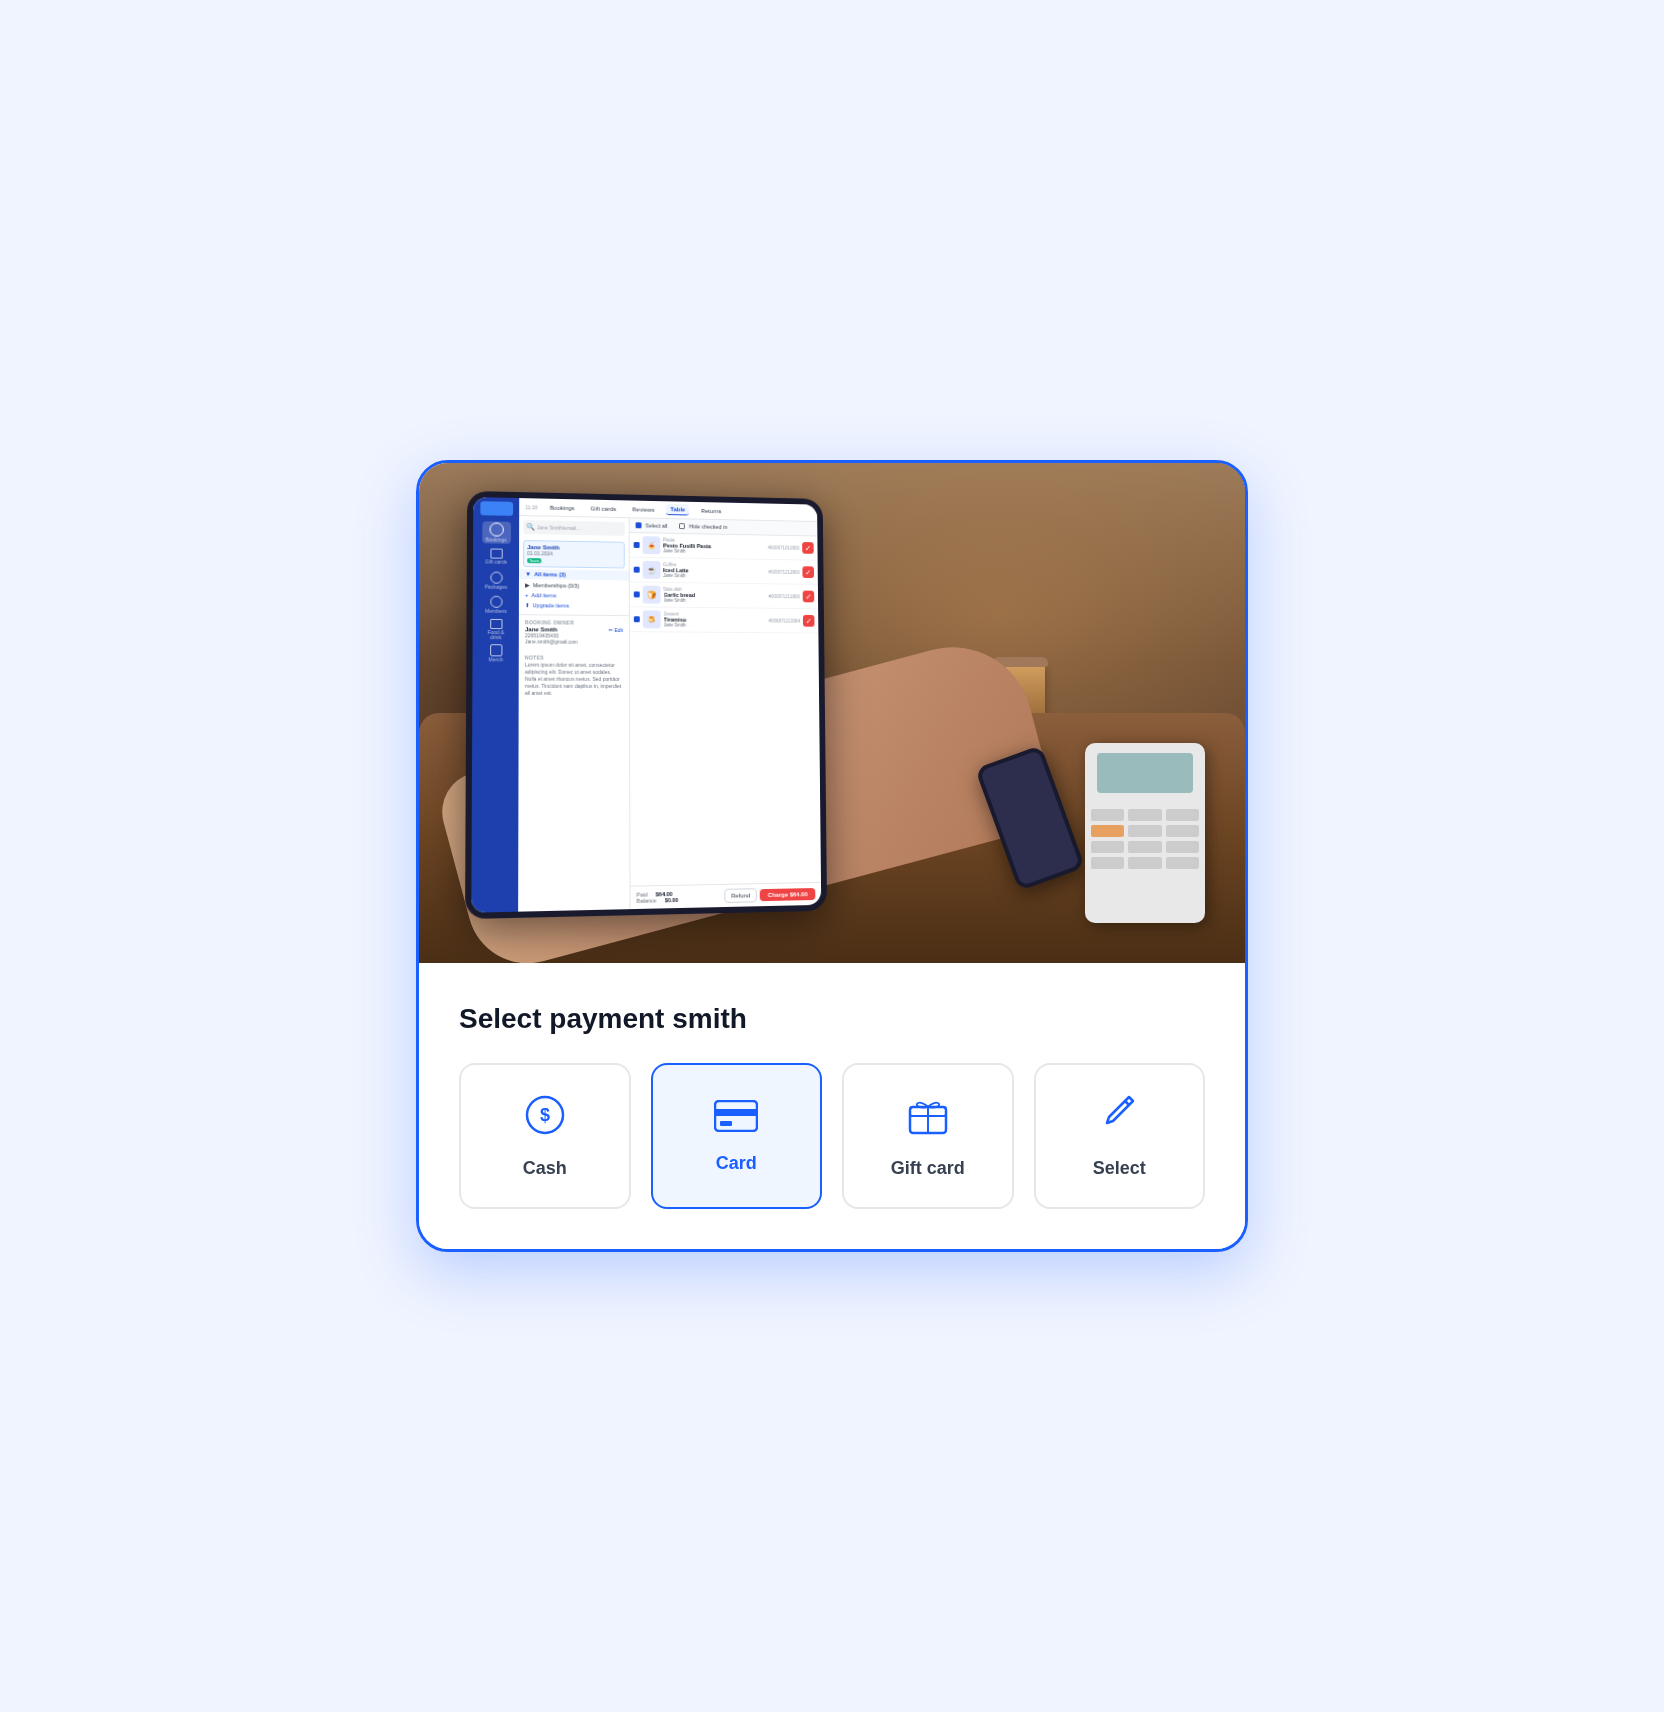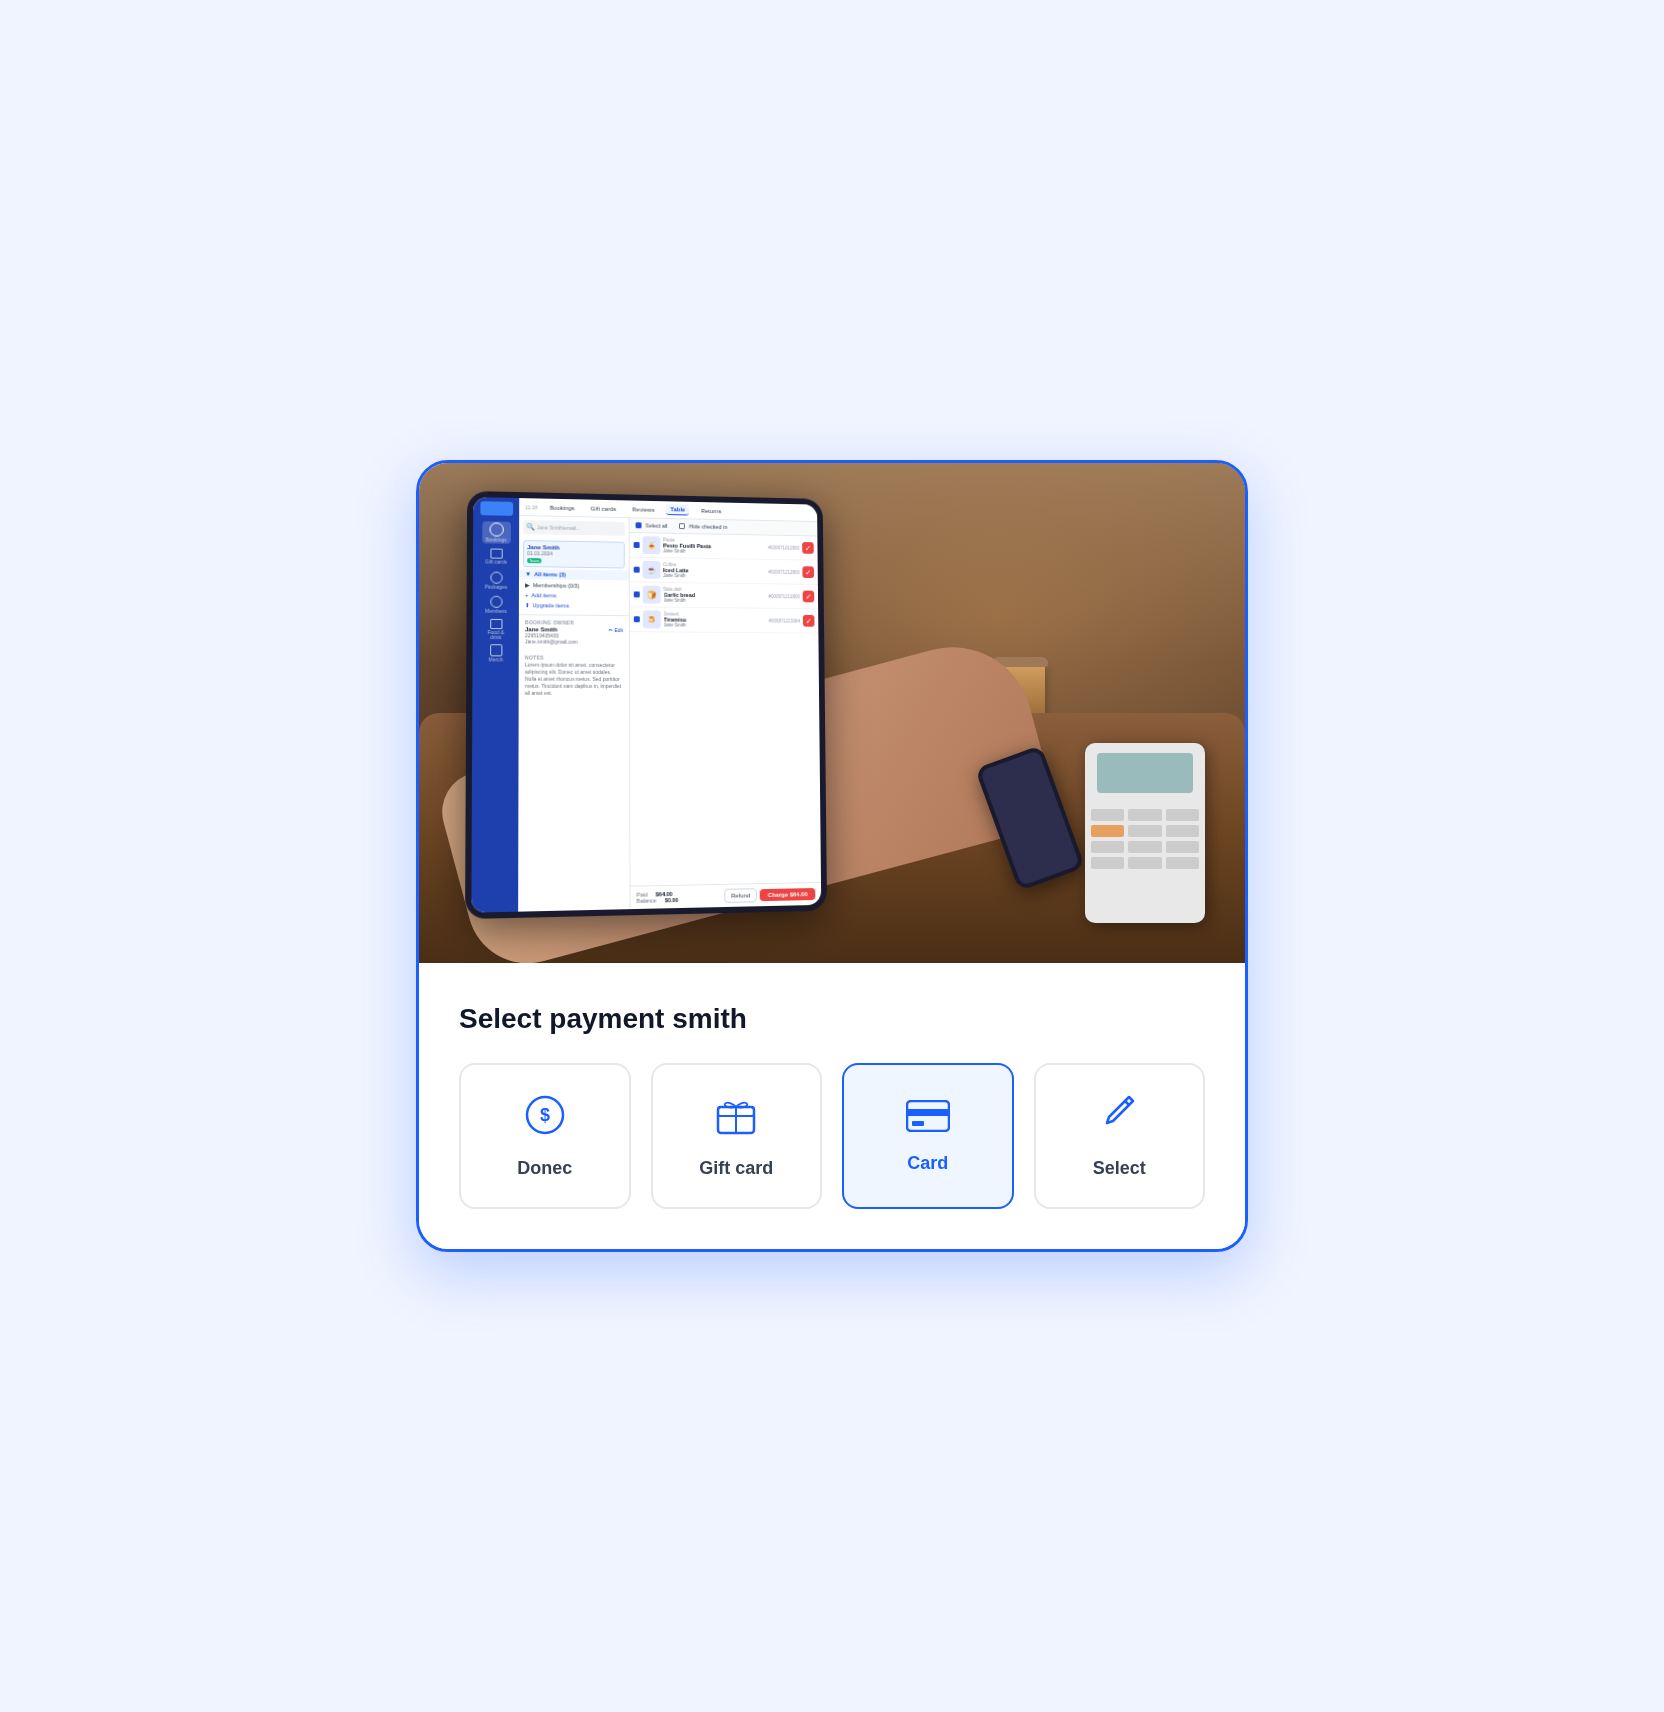--- a/index.html
+++ b/index.html
@@ -818,47 +818,47 @@
     <div class="payment-section">
       <h2 class="payment-title">Select payment smith</h2>
       <div class="payment-methods">
         <button class="payment-method-btn">
           <span class="payment-icon">
             <svg width="44" height="44" viewBox="0 0 44 44" fill="none" xmlns="http://www.w3.org/2000/svg">
               <circle cx="22" cy="22" r="18" stroke="#1a5fff" stroke-width="2.5" fill="none"></circle>
               <text x="22" y="28" text-anchor="middle" font-size="18" fill="#1a5fff" font-weight="bold">$</text>
             </svg>
           </span>
-          <span class="payment-label">Donec</span>
+          <span class="payment-label">Cash</span>
+        </button>
+
+        <button class="payment-method-btn selected">
+          <span class="payment-icon">
+            <svg width="44" height="32" viewBox="0 0 44 32" fill="none" xmlns="http://www.w3.org/2000/svg">
+              <rect x="1" y="1" width="42" height="30" rx="4" stroke="#1a5fff" stroke-width="2.5" fill="none"></rect>
+              <rect x="1" y="9" width="42" height="7" fill="#1a5fff"></rect>
+              <rect x="6" y="21" width="12" height="5" rx="1" fill="#1a5fff"></rect>
+            </svg>
+          </span>
+          <span class="payment-label">Card</span>
         </button>
 
         <button class="payment-method-btn">
           <span class="payment-icon">
             <svg width="44" height="44" viewBox="0 0 44 44" fill="none" xmlns="http://www.w3.org/2000/svg">
               <rect x="4" y="14" width="36" height="26" rx="3" stroke="#1a5fff" stroke-width="2.5" fill="none"></rect>
               <rect x="4" y="14" width="36" height="9" rx="2" stroke="#1a5fff" stroke-width="2" fill="none"></rect>
               <line x1="22" y1="14" x2="22" y2="40" stroke="#1a5fff" stroke-width="2"></line>
               <path d="M22 14 C22 14 16 8 12 10 C8 12 14 16 22 14Z" stroke="#1a5fff" stroke-width="1.8" fill="none"></path>
               <path d="M22 14 C22 14 28 8 32 10 C36 12 30 16 22 14Z" stroke="#1a5fff" stroke-width="1.8" fill="none"></path>
             </svg>
           </span>
           <span class="payment-label">Gift card</span>
         </button>
 
-        <button class="payment-method-btn selected">
-          <span class="payment-icon">
-            <svg width="44" height="32" viewBox="0 0 44 32" fill="none" xmlns="http://www.w3.org/2000/svg">
-              <rect x="1" y="1" width="42" height="30" rx="4" stroke="#1a5fff" stroke-width="2.5" fill="none"></rect>
-              <rect x="1" y="9" width="42" height="7" fill="#1a5fff"></rect>
-              <rect x="6" y="21" width="12" height="5" rx="1" fill="#1a5fff"></rect>
-            </svg>
-          </span>
-          <span class="payment-label">Card</span>
-        </button>
-
         <button class="payment-method-btn">
           <span class="payment-icon">
             <svg width="36" height="44" viewBox="0 0 36 44" fill="none" xmlns="http://www.w3.org/2000/svg">
               <path d="M28 4 L32 8 L12 28 L6 30 L8 24 Z" stroke="#1a5fff" stroke-width="2.5" fill="none" stroke-linejoin="round"></path>
               <path d="M24 8 L28 12" stroke="#1a5fff" stroke-width="2.5"></path>
             </svg>
           </span>
           <span class="payment-label">Select</span>
         </button>
       </div>

